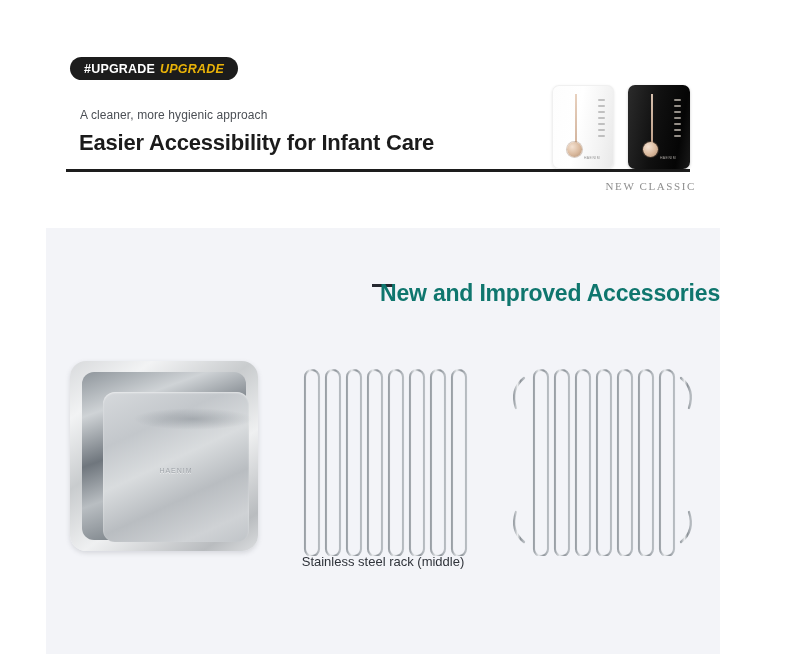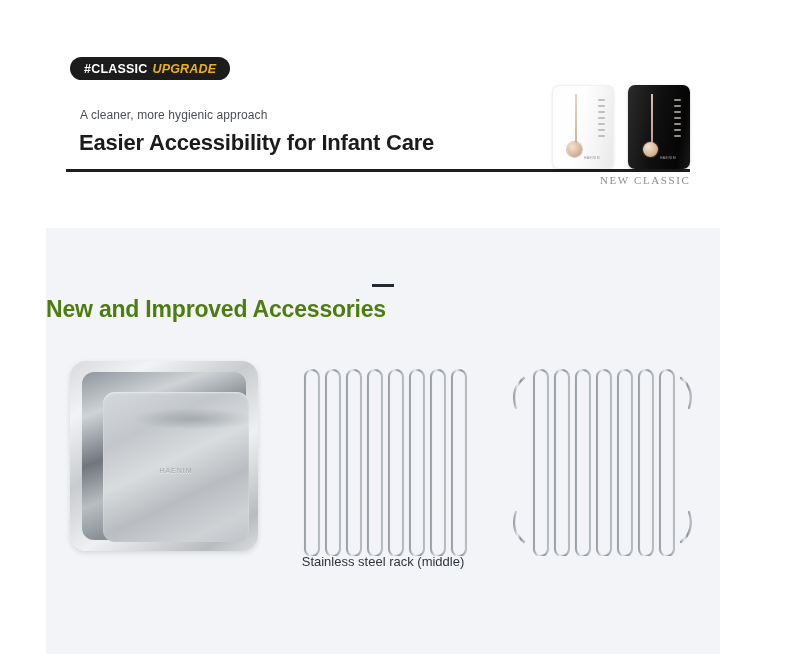--- a/index.html
+++ b/index.html
@@ -139,22 +139,23 @@
     transform: translateX(-50%) translateX(9px);
     font-size: 3.4px;
     letter-spacing: .5px;
     color: rgba(120,120,120,.8);
     white-space: nowrap;
   }
   .unit.black .logo { color: rgba(220,215,210,.75); }
 
   .units-caption {
     position: absolute;
-    left: 600px; top: 174px;
+    left: 600px; top: 180px;
     width: 96px;
+    text-align: right;
     font-family: "Liberation Serif", serif;
     font-size: 11px;
     letter-spacing: 1.6px;
     color: #8e8e8e;
     white-space: nowrap;
   }
 
   
   .panel {
     position: absolute;
@@ -165,26 +166,26 @@
   }
   .dash {
     position: absolute;
     left: 50%; top: 56px;
     margin-left: -11px;
     width: 22px; height: 3px;
     background: #242830;
   }
   .section-title {
     position: absolute;
-    left: 0; top: 68px;
+    left: 0; top: 52px;
     width: 674px;
-    text-align: left;
+    text-align: right;
     font-size: 23px;
     font-weight: 700;
-    color: #4d7c0f;
+    color: #0f766e;
     letter-spacing: -.2px;
   }
 
   .items {
     position: absolute;
     left: 0; top: 128px;
     width: 674px;
     height: 230px;
     display: flex;
     justify-content: space-between;
@@ -258,21 +259,21 @@
 
   
   .rack-svg { display: block; }
 </style>
 </head>
 <body>
 
 <div class="header" data-interactable="false">
 
   <div class="badge" data-interactable="false">
-    <span class="b-hash" data-interactable="false">#CLASSIC</span>
+    <span class="b-hash" data-interactable="false">#UPGRADE</span>
     <span class="b-word" data-interactable="false">UPGRADE</span>
   </div>
 
   <div class="kicker" data-interactable="false">A cleaner, more hygienic approach</div>
   <div class="headline" data-interactable="false">Easier Accessibility for Infant Care</div>
   <div class="rule" data-interactable="false"></div>
 
   <div class="units" data-interactable="false">
 
     <div class="unit white" data-interactable="false">

